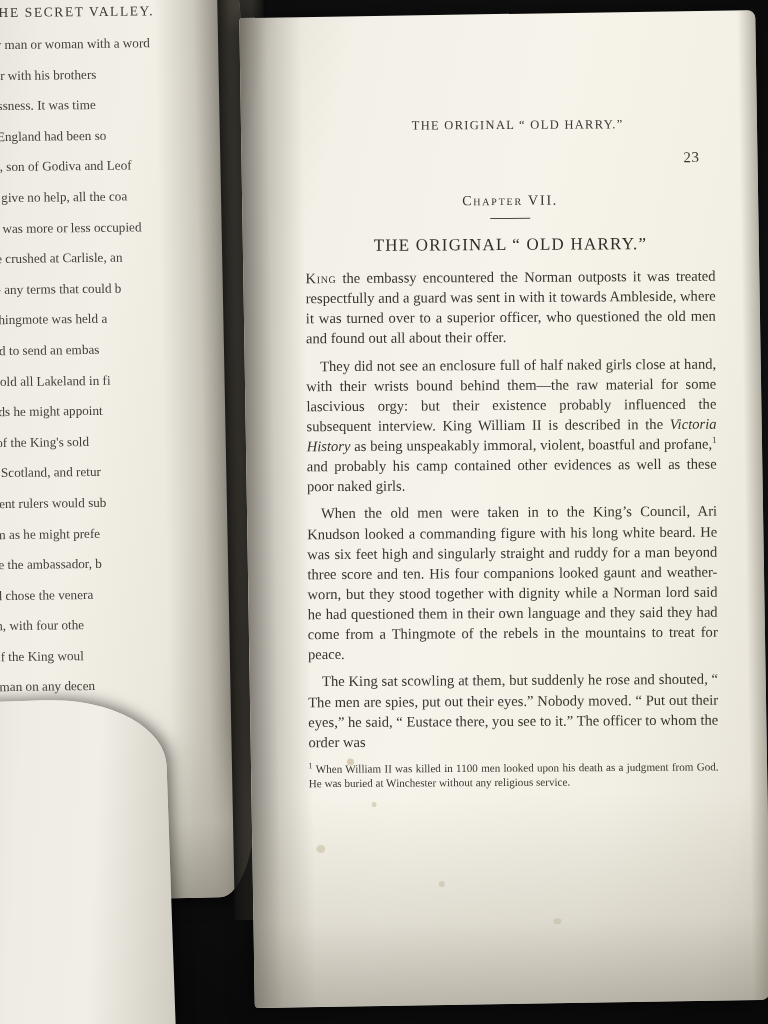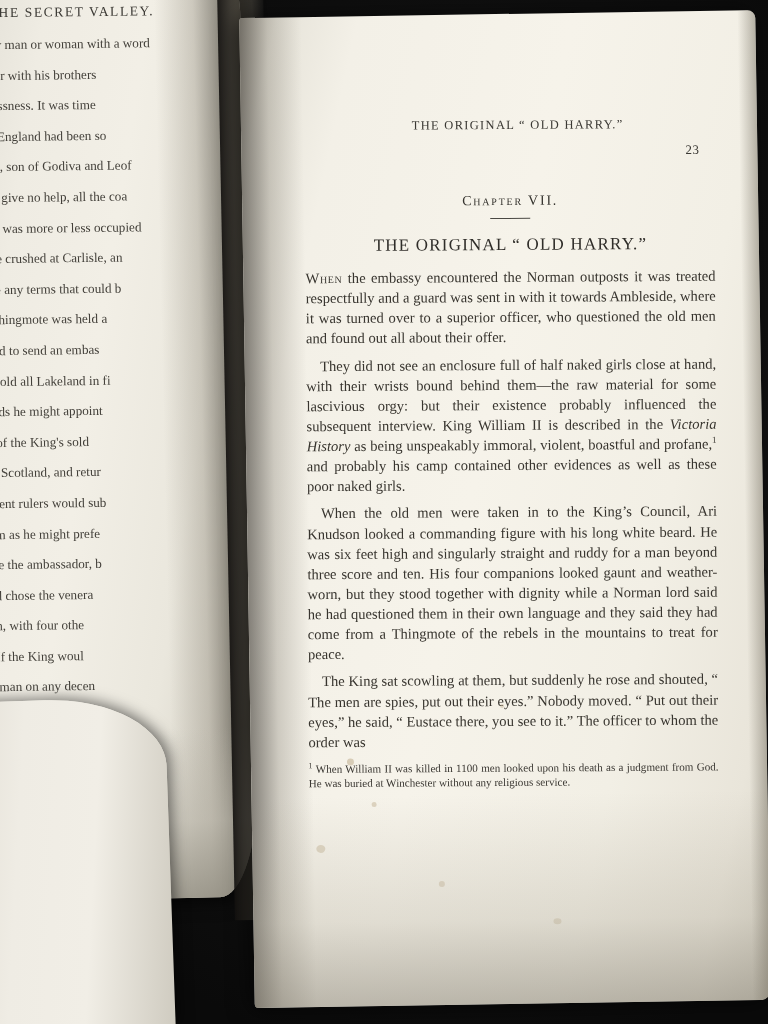--- a/index.html
+++ b/index.html
@@ -134,22 +134,22 @@
     font-variant: small-caps;
     letter-spacing: 1.3px;
     font-size: 12.5px;
     color: #3a3833;
     text-align: center;
     margin-left: 16px;
   }
   .folio {
     position: absolute;
     right: 58px;
-    top: 131px;
-    font-size: 13px;
+    top: 138px;
+    font-size: 15px;
     color: #3a3833;
     letter-spacing: 0.5px;
   }
   .chapter-label {
     font-variant: small-caps;
     letter-spacing: 1.8px;
     font-size: 14px;
     text-align: center;
     color: #35332e;
     margin-top: 60px;
@@ -268,21 +268,21 @@
 
   <div class="right-page">
     <div class="rp-inner">
       <div class="running-head">THE ORIGINAL “ OLD HARRY.”</div>
 
       <div class="chapter-label">Chapter VII.</div>
       <div class="rule"></div>
       <div class="chapter-title">THE ORIGINAL “ OLD HARRY.”</div>
 
       <div class="body-text">
-        <p><span class="smallcaps">When</span><span> the embassy encountered the Norman outposts it was treated respectfully and a guard was sent in with it towards Ambleside, where it was turned over to a superior officer, who questioned the old men and found out all about their offer.</span></p>
+        <p><span class="smallcaps">King</span><span> the embassy encountered the Norman outposts it was treated respectfully and a guard was sent in with it towards Ambleside, where it was turned over to a superior officer, who questioned the old men and found out all about their offer.</span></p>
 
         <p class="indent"><span>They did not see an enclosure full of half naked girls close at hand, with their wrists bound behind them—the raw material for some lascivious orgy: but their existence probably influenced the subsequent interview.   King William II is described in the </span><span class="italic">Victoria History</span><span> as being unspeakably immoral, violent, boastful and profane,</span><sup>1</sup><span> and probably his camp contained other evidences as well as these poor naked girls.</span></p>
 
         <p class="indent">When the old men were taken in to the King’s Council, Ari Knudson looked a commanding figure with his long white beard.   He was six feet high and singularly straight and ruddy for a man beyond three score and ten.   His four companions looked gaunt and weather-worn, but they stood together with dignity while a Norman lord said he had questioned them in their own language and they said they had come from a Thingmote of the rebels in the mountains to treat for peace.</p>
 
         <p class="indent">The King sat scowling at them, but suddenly he rose and shouted, “ The men are spies, put out their eyes.” Nobody moved.   “ Put out their eyes,” he said, “ Eustace there, you see to it.”   The officer to whom the order was</p>
       </div>
 
       <div class="footnote"><sup>1</sup><span> When William II was killed in 1100 men looked upon his death as a judgment from God.   He was buried at Winchester without any religious service.</span></div>
     </div>

